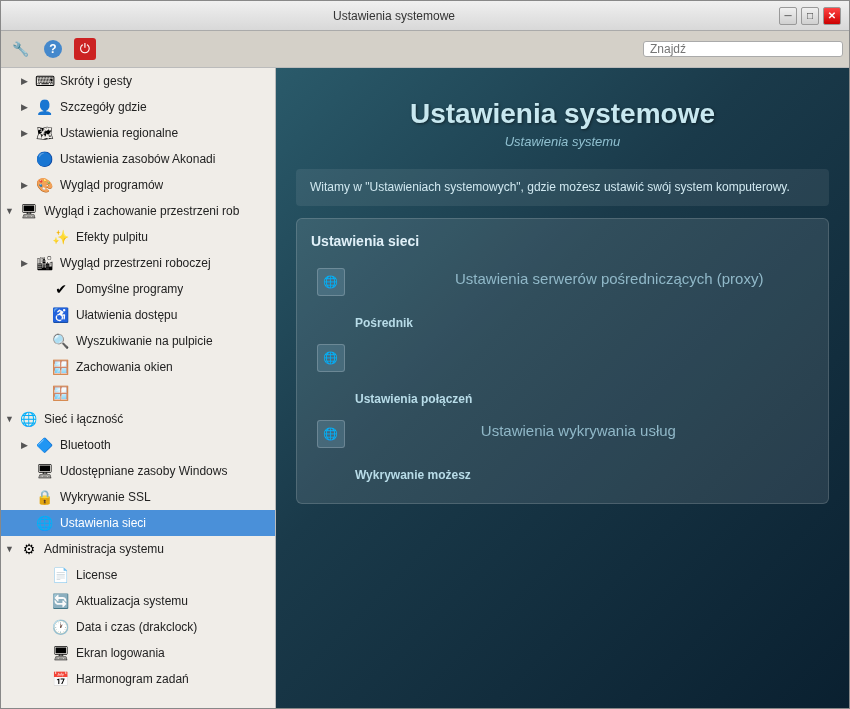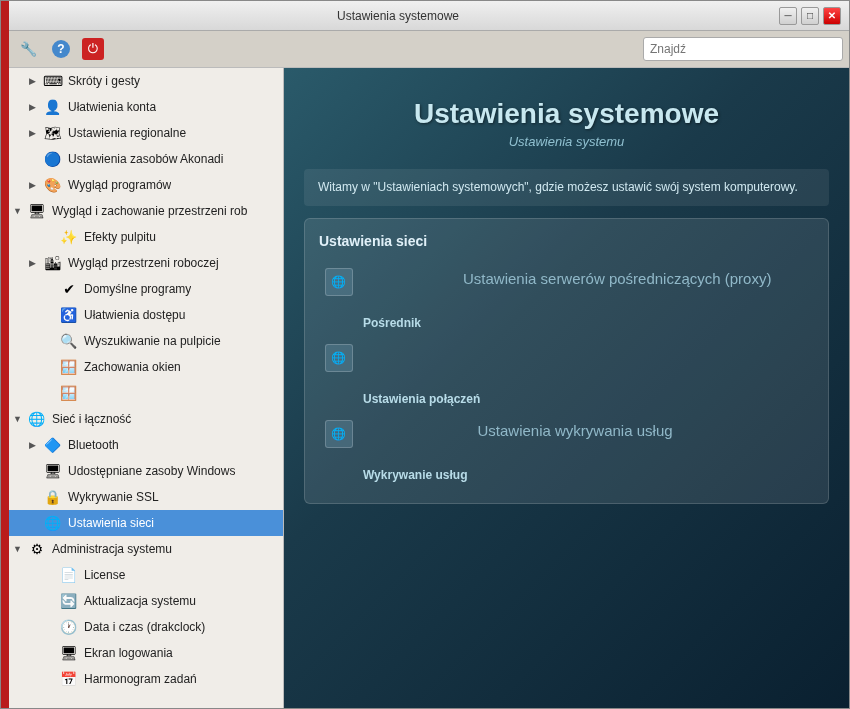--- a/index.html
+++ b/index.html
@@ -1,26 +1,25 @@
 <!DOCTYPE html>
 <html><head>
   <meta charset="utf-8">
   <style>
     * { box-sizing: border-box; margin: 0; padding: 0; }
     body { font-family: 'Segoe UI', Tahoma, Geneva, Verdana, sans-serif; font-size: 13px; background: #3c3c3c; }
 
     .window {
       width: 850px;
       height: 709px;
-      background: #b91c1c;
+      background: #bef264;
       border: 1px solid #888;
       display: flex;
       flex-direction: column;
       box-shadow: 2px 2px 8px rgba(0,0,0,0.5);
-      padding-left: 8px;
     }
 
     
     .titlebar {
       background: linear-gradient(to bottom, #f0f0f0, #d8d8d8);
       height: 30px;
       display: flex;
       align-items: center;
       justify-content: space-between;
       padding: 0 8px;
@@ -69,21 +68,21 @@
       cursor: pointer;
       display: flex;
       align-items: center;
       justify-content: center;
       background: transparent;
       font-size: 14px;
     }
     .toolbar-search {
       margin-left: auto;
       width: 200px;
-      height: 24px;
+      height: 16px;
       border: 1px solid #aaa;
       border-radius: 3px;
       padding: 2px 6px;
       font-size: 12px;
       background: white;
       color: #999;
     }
 
     
     .main-content {
@@ -266,21 +265,21 @@
 
     <div class="sidebar">
     <div class="sidebar-item indent-1 ">
           <span class="arrow collapsed"></span>
           <span class="item-icon">⌨</span>
           <span class="item-label">Skróty i gesty</span>
         </div>
         <div class="sidebar-item indent-1 ">
           <span class="arrow collapsed"></span>
           <span class="item-icon">👤</span>
-          <span class="item-label">Ułatwienia konta</span>
+          <span class="item-label">Szczegóły gdzie</span>
         </div>
         <div class="sidebar-item indent-1 ">
           <span class="arrow collapsed"></span>
           <span class="item-icon">🗺</span>
           <span class="item-label">Ustawienia regionalne</span>
         </div>
         <div class="sidebar-item indent-1 ">
           <span class="arrow none"></span>
           <span class="item-icon">🔵</span>
           <span class="item-label">Ustawienia zasobów Akonadi</span>
@@ -399,20 +398,20 @@
               <div class="card-row-icon">🌐</div>
               <div class="card-row-name">Pośrednik</div>
               <div class="card-row-desc">Ustawienia serwerów pośredniczących (proxy)</div>
             </div>
             <div class="card-row">
               <div class="card-row-icon">🌐</div>
               <div class="card-row-name">Ustawienia połączeń</div>
             </div>
             <div class="card-row">
               <div class="card-row-icon">🌐</div>
-              <div class="card-row-name">Wykrywanie usług</div>
+              <div class="card-row-name">Wykrywanie możesz</div>
               <div class="card-row-desc">Ustawienia wykrywania usług</div>
             </div>
           </div>
       </div>
     </div>
   </div>
 </div>
 
 </body></html>

